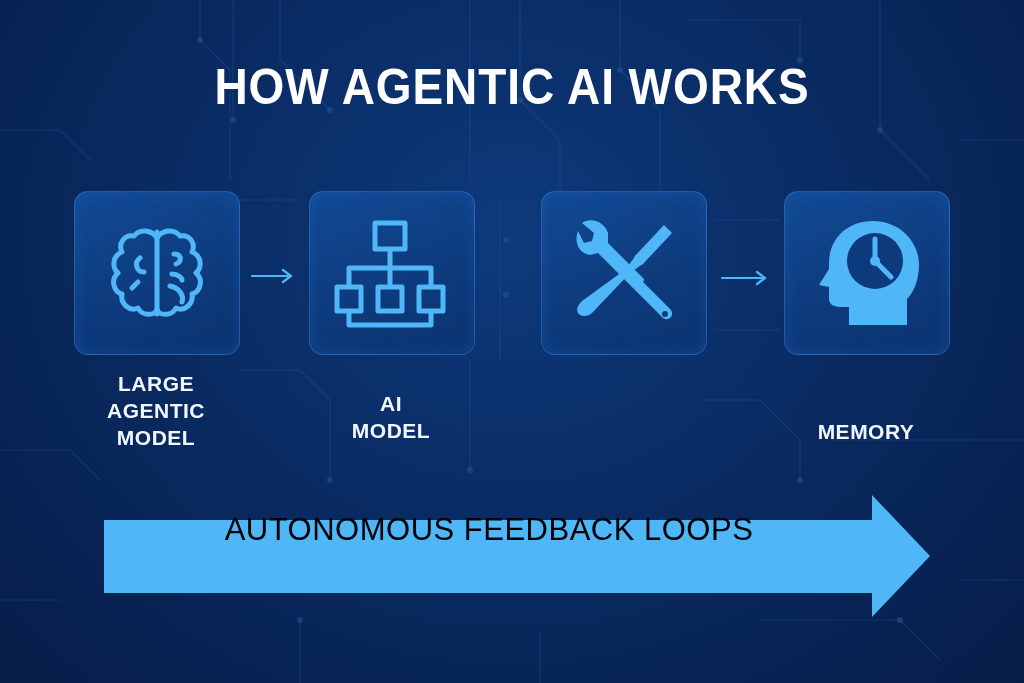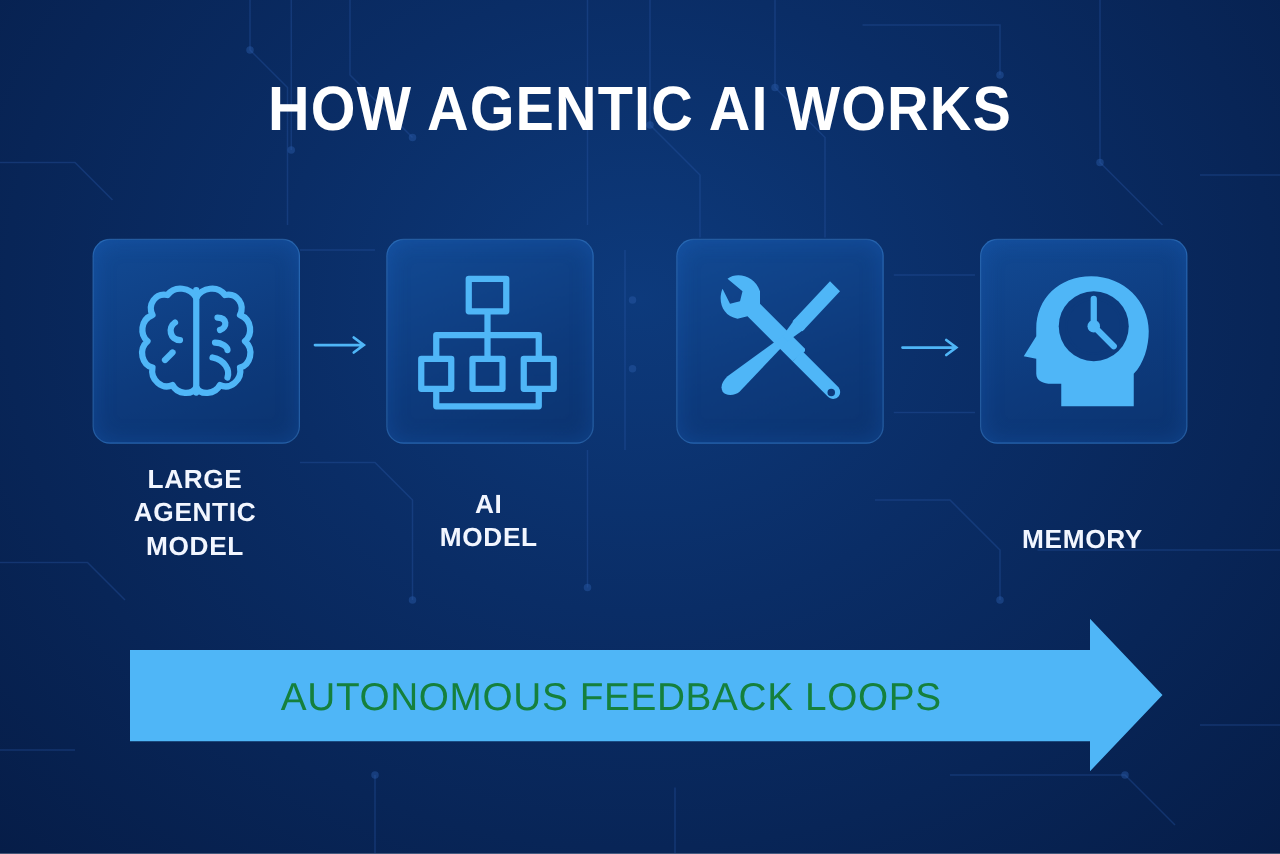--- a/index.html
+++ b/index.html
@@ -24,23 +24,23 @@
   }
   .card svg { display: block; }
   .arrow-small { position: absolute; }
   .label {
     position: absolute; text-align: center; color: #f2f6ff;
     font-weight: 700; font-size: 21px; line-height: 27px; letter-spacing: 0.5px;
   }
   .label span { display: block; }
   .big-arrow { position: absolute; left: 104px; top: 495px; }
   .big-arrow-text {
-    position: absolute; left: 104px; top: 520px; width: 770px; height: 75px;
+    position: absolute; left: 104px; top: 492px; width: 770px; height: 75px;
     display: flex; align-items: center; justify-content: center;
-    color: #15803d; font-size: 31px; letter-spacing: 0.5px;
+    color: #000000; font-size: 31px; letter-spacing: 0.5px;
   }
 </style>
 </head>
 <body>
 
 <svg class="circuit" width="1024" height="683" viewBox="0 0 1024 683">
   <g stroke="#2a5aa8" stroke-opacity="0.35" stroke-width="1.2" fill="none">
     <path d="M200 0 V40 L230 70 V180"></path>
     <path d="M233 0 V120"></path>
     <path d="M280 0 V60 L330 110"></path>

